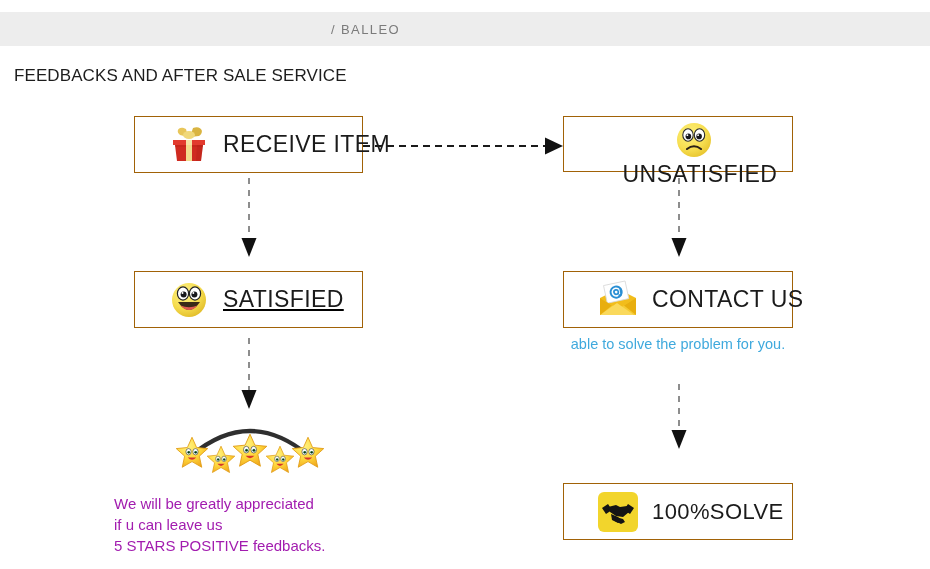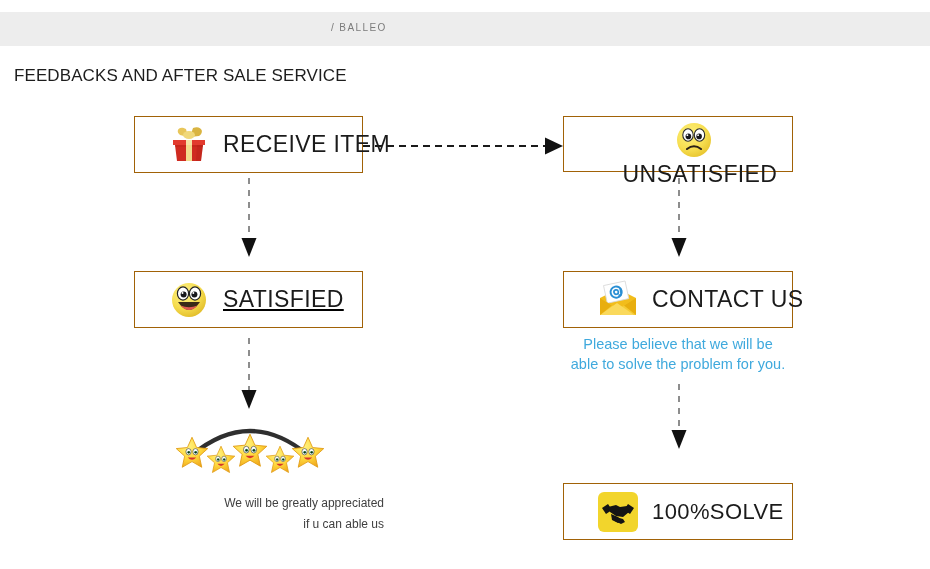--- a/index.html
+++ b/index.html
@@ -23,21 +23,21 @@
     left:14px; top:19px;
     font-size:17px;
     color:#1d1d1d;
     letter-spacing:0.1px;
     white-space:nowrap;
     margin-top:47px;
   }
   .header-sub{
     position:absolute;
     left:331px; top:22px;
-    font-size:10px;
+    font-size:13px;
     color:#7b7b7b;
     letter-spacing:1.4px;
     white-space:nowrap;
   }
 
   
   .node{
     position:absolute;
     border:1px solid #a16207;
     background:#ffffff;
@@ -87,24 +87,24 @@
     position:absolute;
     left:170px; top:405px;
     width:160px; height:60px;
   }
 
   
   .caption{
     position:absolute;
     left:114px; top:493px;
     width:270px;
-    text-align:right;
-    font-size:12px;
+    text-align:left;
+    font-size:15px;
     line-height:21px;
-    color:#404040;
+    color:#a21caf;
   }
 </style>
 </head>
 <body>
 
 <div class="header-band"></div>
 <div class="header-title">FEEDBACKS AND AFTER SALE SERVICE</div>
 <div class="header-sub">/ BALLEO</div>
 
 <div class="conn" style="left:363px;top:134px;">
@@ -227,21 +227,20 @@
       <path d="M4 20 L22 31 L40 20 L40 37 L4 37 Z" fill="#f5cb33"></path>
       <path d="M4 37 L21 25 L38 37 Z" fill="#fad95c"></path>
       <path d="M4 20 L4 37 L16 27.5 Z" fill="#e8ae0f"></path>
       <path d="M40 20 L40 37 L28 27.5 Z" fill="#e8ae0f"></path>
     </svg>
   </span>
   <span class="node-label">CONTACT US</span>
 </div>
 
 <div class="blue-note">
-  <div>Please believe that we will be</div>
   <div>able to solve the problem for you.</div>
 </div>
 
 <div class="node" id="node-solve">
   <span class="node-icon">
     <svg viewBox="0 0 44 44" width="44" height="44">
       <rect x="2" y="2" width="40" height="40" rx="6" fill="#f2d52c"></rect>
       <g fill="#141414">
         <path d="M6 18 L12 14 L16 20 L10 24 Z"></path>
         <path d="M38 18 L32 14 L28 20 L34 24 Z"></path>
@@ -279,14 +278,15 @@
     <use href="#smilestar" x="0" y="0" transform="translate(22,48) scale(1.05)"></use>
     <use href="#smilestar" x="0" y="0" transform="translate(51,55) scale(0.92)"></use>
     <use href="#smilestar" x="0" y="0" transform="translate(80,46) scale(1.12)"></use>
     <use href="#smilestar" x="0" y="0" transform="translate(110,55) scale(0.92)"></use>
     <use href="#smilestar" x="0" y="0" transform="translate(138,48) scale(1.05)"></use>
   </svg>
 </div>
 
 <div class="caption">
   <div>We will be greatly appreciated</div>
-  <div>if u can able us</div>
+  <div>if u can leave us</div>
+  <div>5 STARS POSITIVE feedbacks.</div>
 </div>
 
 </body></html>

